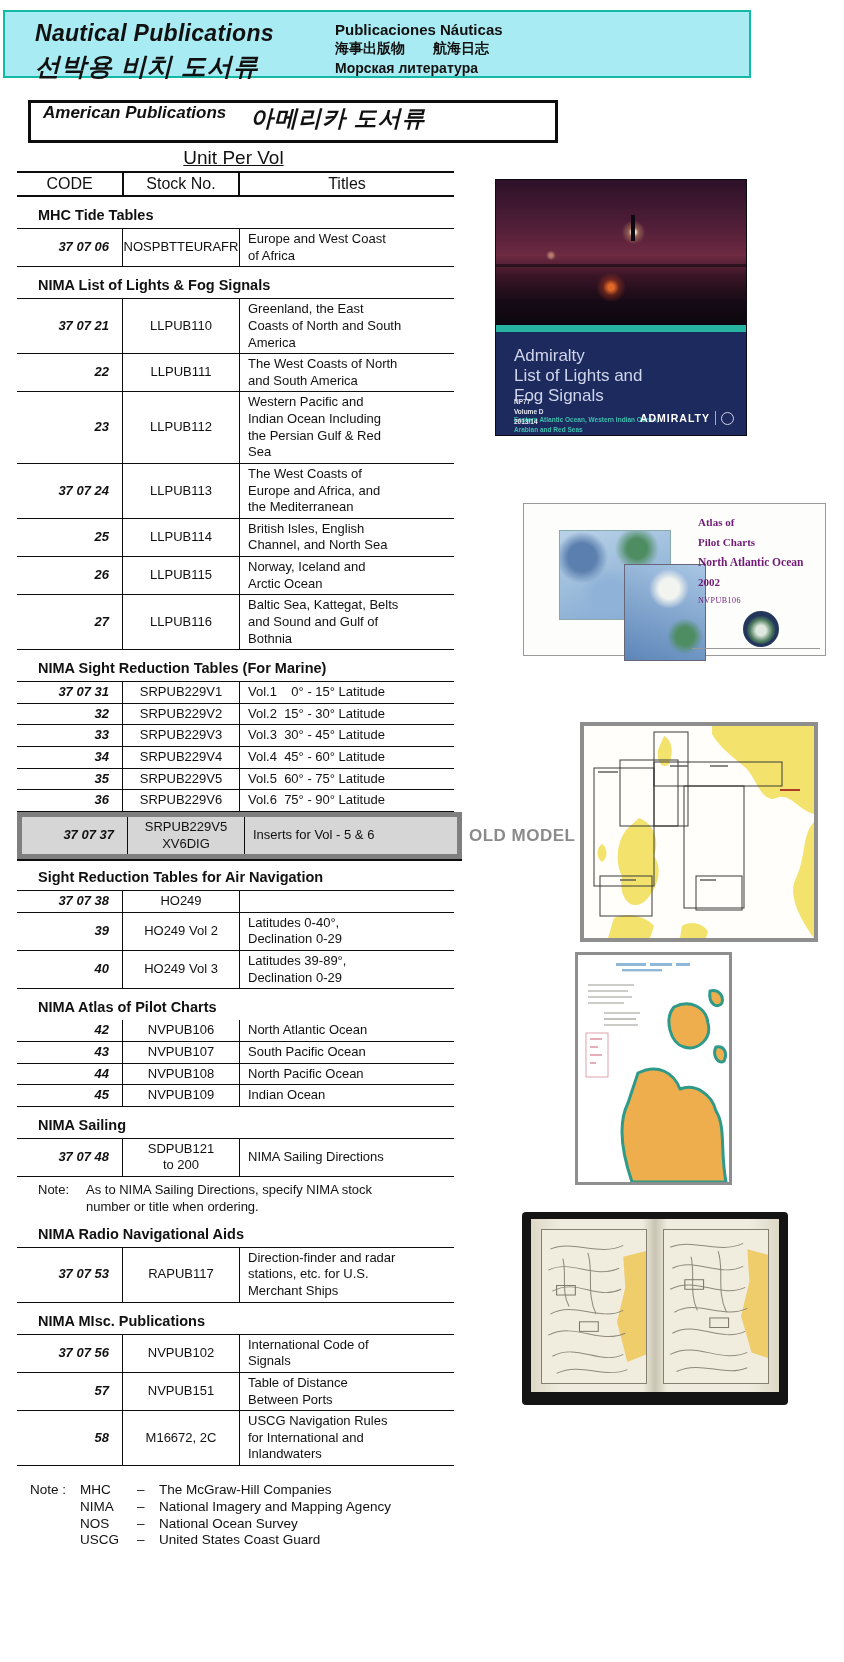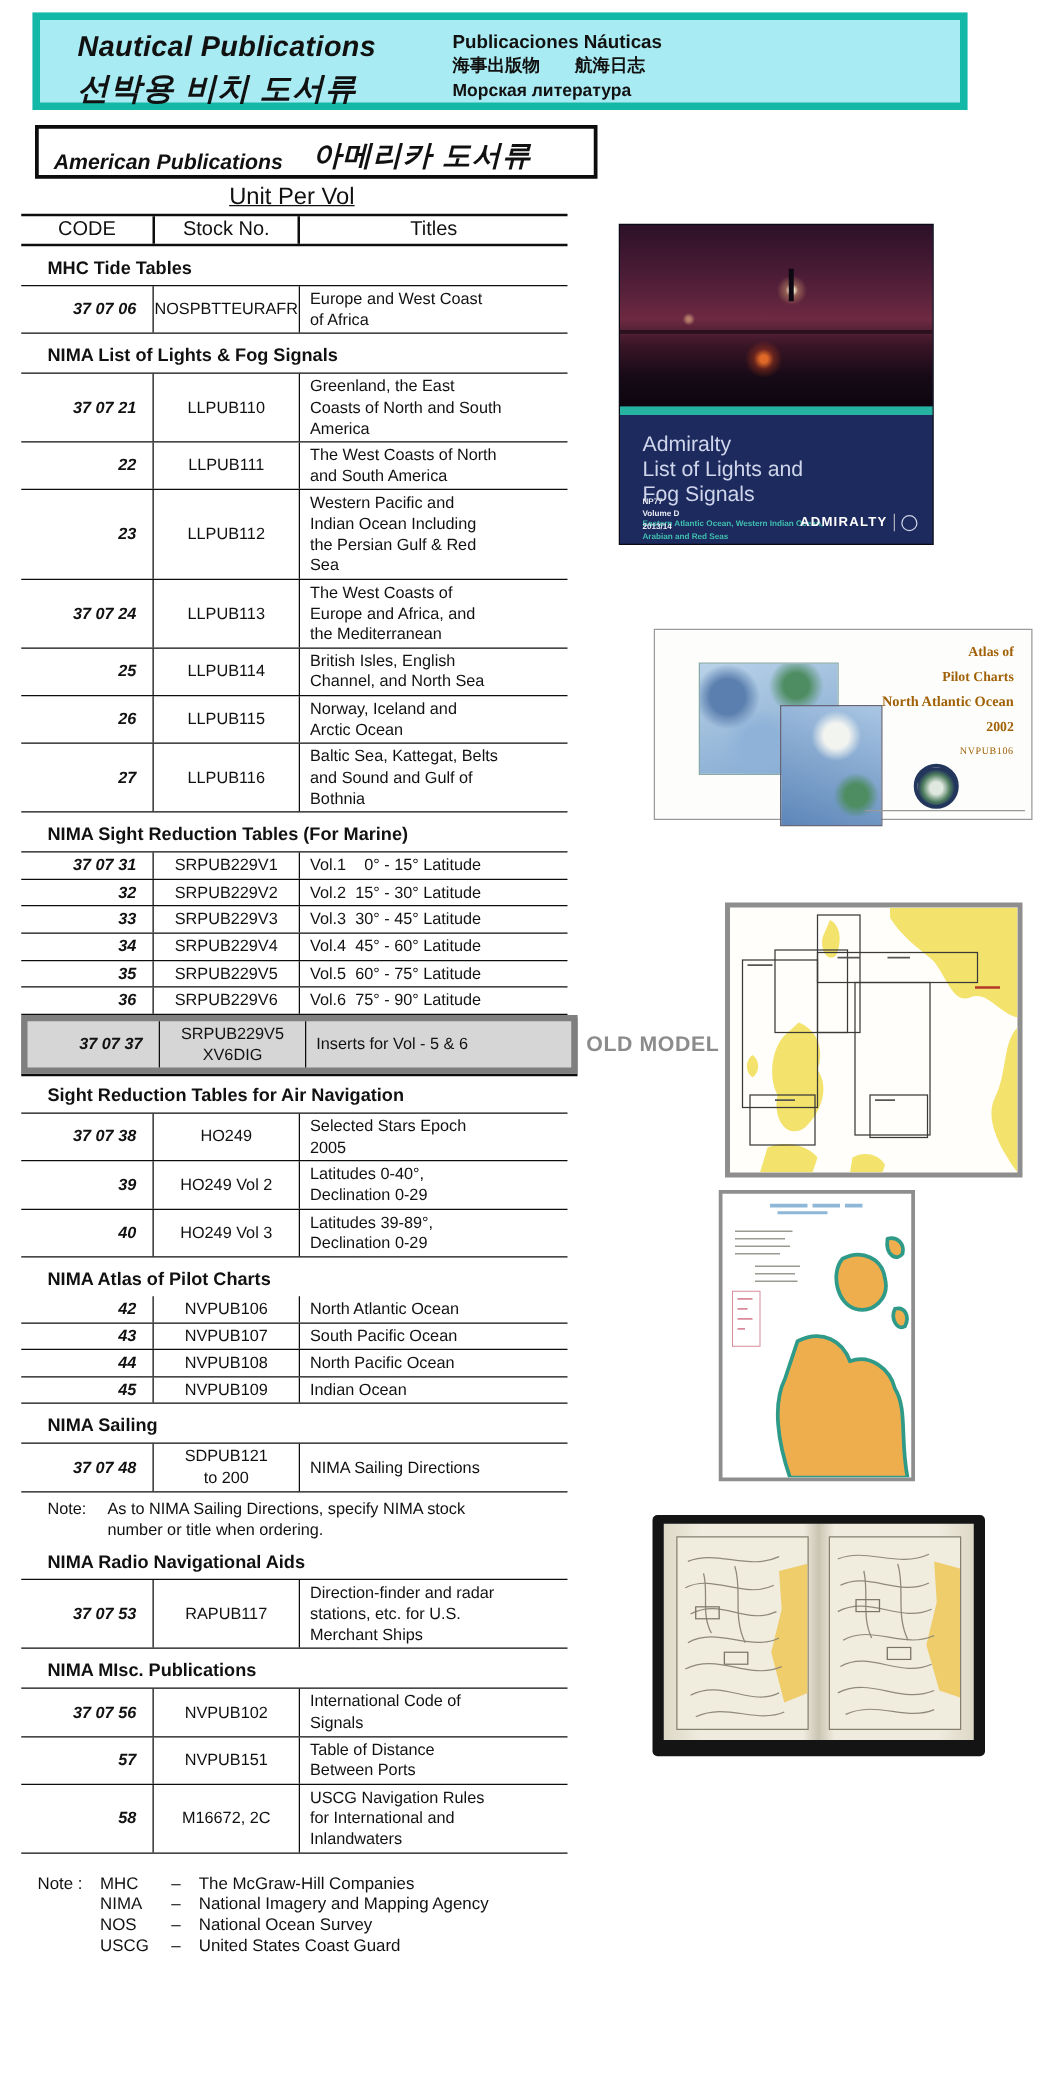--- a/index.html
+++ b/index.html
@@ -1,31 +1,31 @@
 <!DOCTYPE html>
 <html><head>
 <meta charset="utf-8">
 <style>
   html,body{margin:0;padding:0;background:#fff;}
   .page{position:relative;width:844px;height:1662px;background:#fff;overflow:hidden;
         font-family:"Liberation Sans",sans-serif;color:#111;}
 
   
-  .banner{position:absolute;left:26px;top:10px;width:748px;height:78px;background:#a9ebf2;
-          border:6px solid #14b8a6;box-sizing:border-box;display:flex;}
+  .banner{position:absolute;left:3px;top:10px;width:748px;height:68px;background:#a9ebf2;
+          border:2px solid #14b8a6;box-sizing:border-box;display:flex;}
   .banner-left{width:300px;padding:8px 0 0 30px;}
   .b-en{font-style:italic;font-weight:bold;font-size:23px;letter-spacing:.3px;}
   .b-ko{font-style:italic;font-weight:bold;font-size:25px;margin-top:3px;letter-spacing:1px;}
   .banner-right{padding-top:9px;font-weight:bold;}
   .b-es{font-size:15px;}
   .b-zh{font-size:14px;margin-top:2px;white-space:pre;}
   .b-ru{font-size:14px;margin-top:2px;}
 
-  .subbanner{position:absolute;left:28px;top:100px;width:450px;height:43px;background:#fff;
-             border:3px solid #0d0d0d;box-sizing:border-box;display:flex;align-items:flex-end;}
+  .subbanner{position:absolute;left:28px;top:100px;width:530px;height:43px;background:#fff;
+             border:3px solid #0d0d0d;box-sizing:border-box;display:flex;align-items:flex-start;}
   .sb-en{font-style:italic;font-weight:bold;font-size:17px;margin-left:12px;}
   .sb-ko{font-style:italic;font-weight:bold;font-size:23px;margin-left:24px;letter-spacing:1px;}
 
   
   .tablewrap{position:absolute;left:17px;top:147px;width:437px;}
   .unit{font-size:19px;text-align:center;padding:0 4px 2px 0;text-decoration:underline;}
   .thead{display:flex;border-top:2px solid #0d0d0d;border-bottom:2px solid #0d0d0d;font-size:16px;}
   .thead>div{padding:2px 0;text-align:center;box-sizing:border-box;}
   .h-code{width:105px;}
   .h-stock{width:118px;border-left:2px solid #0d0d0d;border-right:2px solid #0d0d0d;}
@@ -86,22 +86,22 @@
     background:
       radial-gradient(circle at 20% 30%, #5b7fae 0 14px, rgba(91,127,174,0) 26px),
       radial-gradient(circle at 70% 20%, #4e8d62 0 10px, rgba(78,141,98,0) 22px),
       radial-gradient(circle at 45% 75%, #8fb3d8 0 16px, rgba(143,179,216,0) 30px),
       linear-gradient(160deg,#b9d2e8,#7fa6cf);}
   .atlas-map2{position:absolute;left:100px;top:60px;width:80px;height:95px;border:1px solid #667;
     background:
       radial-gradient(circle at 55% 25%, #f2f4f0 0 10px, rgba(242,244,240,0) 20px),
       radial-gradient(circle at 75% 75%, #4e8d62 0 9px, rgba(78,141,98,0) 18px),
       linear-gradient(200deg,#a9c6e4,#5d86b8);}
-  .atlas-text{position:absolute;left:162px;top:12px;width:125px;text-align:right;
-              font-family:"Liberation Serif",serif;color:#a16207;}
+  .atlas-text{position:absolute;left:174px;top:12px;width:125px;text-align:left;
+              font-family:"Liberation Serif",serif;color:#701a75;}
   .atlas-l1{font-size:11px;font-weight:bold;}
   .atlas-l2{font-size:11px;font-weight:bold;margin-top:8px;}
   .atlas-l3{font-size:11.5px;font-weight:bold;margin-top:8px;}
   .atlas-l4{font-size:11px;font-weight:bold;margin-top:8px;}
   .atlas-l5{font-size:8px;margin-top:8px;letter-spacing:.5px;}
   .atlas-seal{width:30px;height:30px;border-radius:50%;margin:6px auto 0;
     border:3px solid #23365c;background:radial-gradient(circle at 50% 55%, #dfe8df 0 5px, #4e7d5e 11px, #23365c 15px);}
   .atlas-underline{position:absolute;left:168px;bottom:6px;width:128px;height:1px;background:#999;}
 
   
@@ -243,22 +243,20 @@
 XV6DIG</div>
         <div class="c title">Inserts for Vol - 5 &amp; 6</div>
       </div>
       <div class="oldmodel">OLD MODEL</div>
     </div>
 
     <div class="sechead">Sight Reduction Tables for Air Navigation</div>
     <div class="trow first">
       <div class="c code">37 07 38</div>
       <div class="c stock">HO249</div>
-      <div class="c title">Selected Stars Epoch
-2005</div>
     </div>
     <div class="trow">
       <div class="c code">39</div>
       <div class="c stock">HO249 Vol 2</div>
       <div class="c title">Latitudes 0-40°,
 Declination 0-29</div>
     </div>
     <div class="trow">
       <div class="c code">40</div>
       <div class="c stock">HO249 Vol 3</div>

